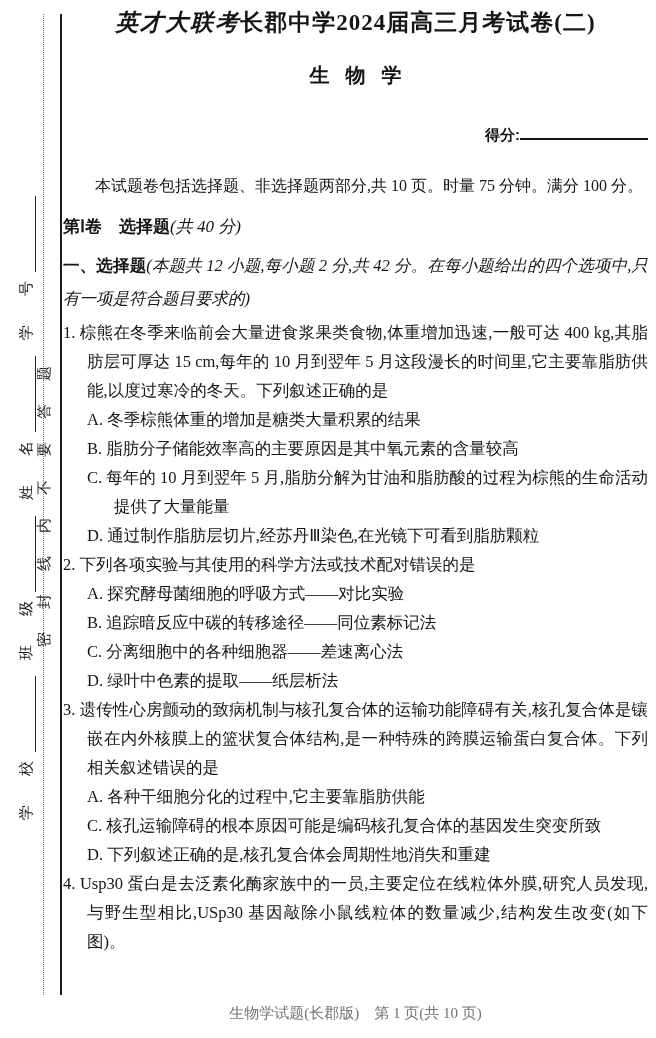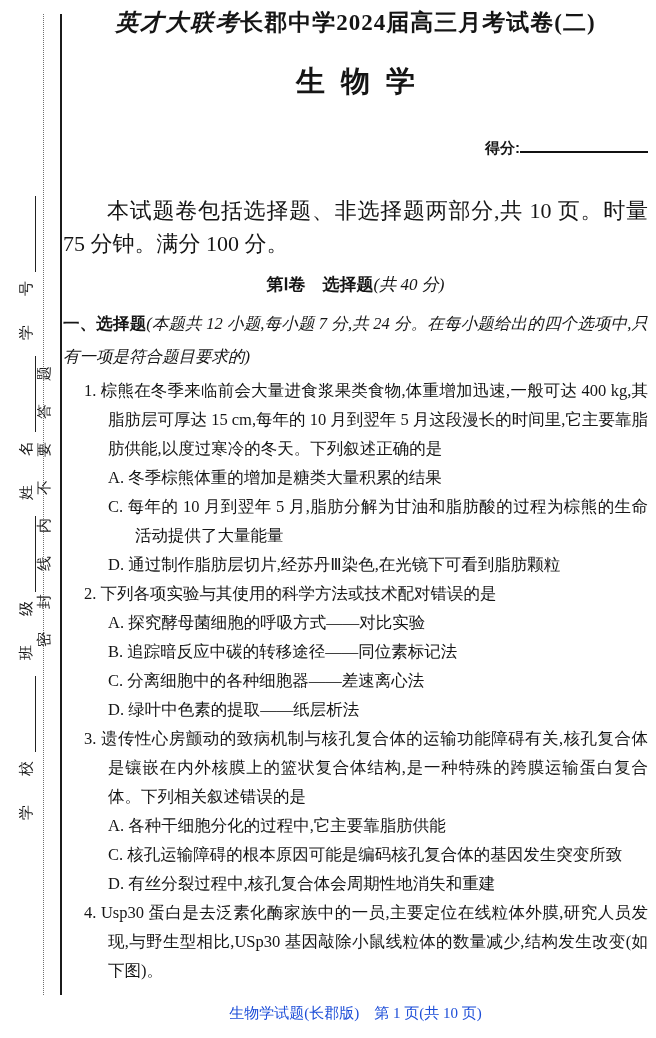--- a/index.html
+++ b/index.html
@@ -23,40 +23,40 @@
     font-size:15px;letter-spacing:23px;text-align:center;color:#222;
   }
   
   .content{position:absolute;left:63px;top:7px;width:585px;}
   .exam-title{
     text-align:center;font-size:23px;font-weight:bold;
     font-family:"Liberation Serif", serif;letter-spacing:1px;
   }
   .exam-title .brand{font-weight:900;font-style:italic;letter-spacing:2px;}
   .subject{
-    text-align:center;font-size:29px;font-weight:bold;margin-top:24px;
+    text-align:center;font-size:20px;font-weight:bold;margin-top:24px;
     font-family:"Liberation Sans", sans-serif;letter-spacing:16px;text-indent:16px;
   }
   .score-row{text-align:right;margin-top:36px;font-size:15px;font-family:"Liberation Sans", sans-serif;font-weight:bold;}
   .score-row .score-line{display:inline-block;width:128px;border-bottom:2px solid #111;height:13px;vertical-align:baseline;}
-  .intro{margin-top:36px;font-size:22px;line-height:33px;text-indent:2em;text-align:justify;}
-  .volume-head{text-align:center;margin-top:9px;font-size:17px;line-height:32px;}
+  .intro{margin-top:24px;font-size:16px;line-height:33px;text-indent:2em;text-align:justify;}
+  .volume-head{margin-top:9px;font-size:17px;line-height:32px;}
   .volume-head .vol-b{font-weight:bold;font-family:"Liberation Sans", sans-serif;}
   .volume-head .vol-pts{font-style:italic;}
   .part-head{margin-top:7px;font-size:16.5px;line-height:32px;text-align:justify;}
   .part-head .part-b{font-weight:bold;font-family:Liberation Mono, monospace;font-style:normal;}
   .part-head .part-note{font-style:italic;}
-  .questions{margin-top:3px;font-size:16.5px;line-height:29px;text-align:justify;padding-left:21px;}
+  .questions{margin-top:3px;font-size:16.5px;line-height:29px;text-align:justify;}
   .question{padding-left:24px;}
   .stem{text-indent:-24px;}
   .option{padding-left:27px;text-indent:-27px;}
   .ital{}
   .footer{
     position:absolute;left:63px;width:585px;top:1004px;
-    text-align:center;font-size:15px;color:#1d4ed8;
+    text-align:center;font-size:15px;color:#737373;
   }
 </style>
 </head>
 <body>
 
 <div class="seal-dotted"></div>
 <div class="border-line"></div>
 <div class="rot margin-fields">
     <span class="fld">学　校</span>
     <span class="blank"></span>
@@ -75,41 +75,42 @@
   </div>
   <div class="subject">生物学</div>
   <div class="score-row">
     <span>得分:</span><span class="score-line"></span>
   </div>
   <div class="intro">本试题卷包括选择题、非选择题两部分,共 10 页。时量 75 分钟。满分 100 分。</div>
   <div class="volume-head">
     <span class="vol-b">第Ⅰ卷</span><span class="vol-b">　</span><span class="vol-b">选择题</span><span class="vol-pts">(共 40 分)</span>
   </div>
   <div class="part-head">
-    <span class="part-b">一、选择题</span><span class="part-note">(本题共 12 小题,每小题 7 分,共 24 分。在每小题给出的四个选项中,只有一项是符合题目要求的)</span>
+    <span class="part-b">一、选择题</span><span class="part-note">(本题共 12 小题,每小题 2 分,共 42 分。在每小题给出的四个选项中,只有一项是符合题目要求的)</span>
   </div>
   <div class="questions">
       <div class="question">
         <div class="stem"><span>1. </span>棕熊在冬季来临前会大量进食浆果类食物,体重增加迅速,一般可达 400 kg,其脂肪层可厚达 15 cm,每年的 10 月到翌年 5 月这段漫长的时间里,它主要靠脂肪供能,以度过寒冷的冬天。下列叙述正确的是</div>
         <div class="option">A. 冬季棕熊体重的增加是糖类大量积累的结果</div>
+        <div class="option">B. 脂肪分子储能效率高的主要原因是其中氧元素的含量较高</div>
         <div class="option">C. 每年的 10 月到翌年 5 月,脂肪分解为甘油和脂肪酸的过程为棕熊的生命活动提供了大量能量</div>
         <div class="option">D. 通过制作脂肪层切片,经苏丹Ⅲ染色,在光镜下可看到脂肪颗粒</div>
       </div>
       <div class="question">
         <div class="stem"><span>2. </span>下列各项实验与其使用的科学方法或技术配对错误的是</div>
         <div class="option">A. 探究酵母菌细胞的呼吸方式——对比实验</div>
         <div class="option">B. 追踪暗反应中碳的转移途径——同位素标记法</div>
         <div class="option">C. 分离细胞中的各种细胞器——差速离心法</div>
         <div class="option">D. 绿叶中色素的提取——纸层析法</div>
       </div>
       <div class="question">
         <div class="stem"><span>3. </span>遗传性心房颤动的致病机制与核孔复合体的运输功能障碍有关,核孔复合体是镶嵌在内外核膜上的篮状复合体结构,是一种特殊的跨膜运输蛋白复合体。下列相关叙述错误的是</div>
         <div class="option">A. 各种干细胞分化的过程中,它主要靠脂肪供能</div>
         <div class="option">C. 核孔运输障碍的根本原因可能是编码核孔复合体的基因发生突变所致</div>
-        <div class="option">D. 有丝分裂过程中,核孔复合体会周期性地消失和重建</div>
+        <div class="option">D. 下列叙述正确的是,核孔复合体会周期性地消失和重建</div>
       </div>
       <div class="question">
         <div class="stem"><span>4. </span>Usp30 蛋白是去泛素化酶家族中的一员,主要定位在线粒体外膜,研究人员发现,与野生型相比,<span class="ital">USp</span>30 基因敲除小鼠线粒体的数量减少,结构发生改变(如下图)。</div>
       </div>
     </div>
 </div>
 
 <div class="footer">生物学试题(长郡版)　第 1 页(共 10 页)</div>
 
 </body></html>

